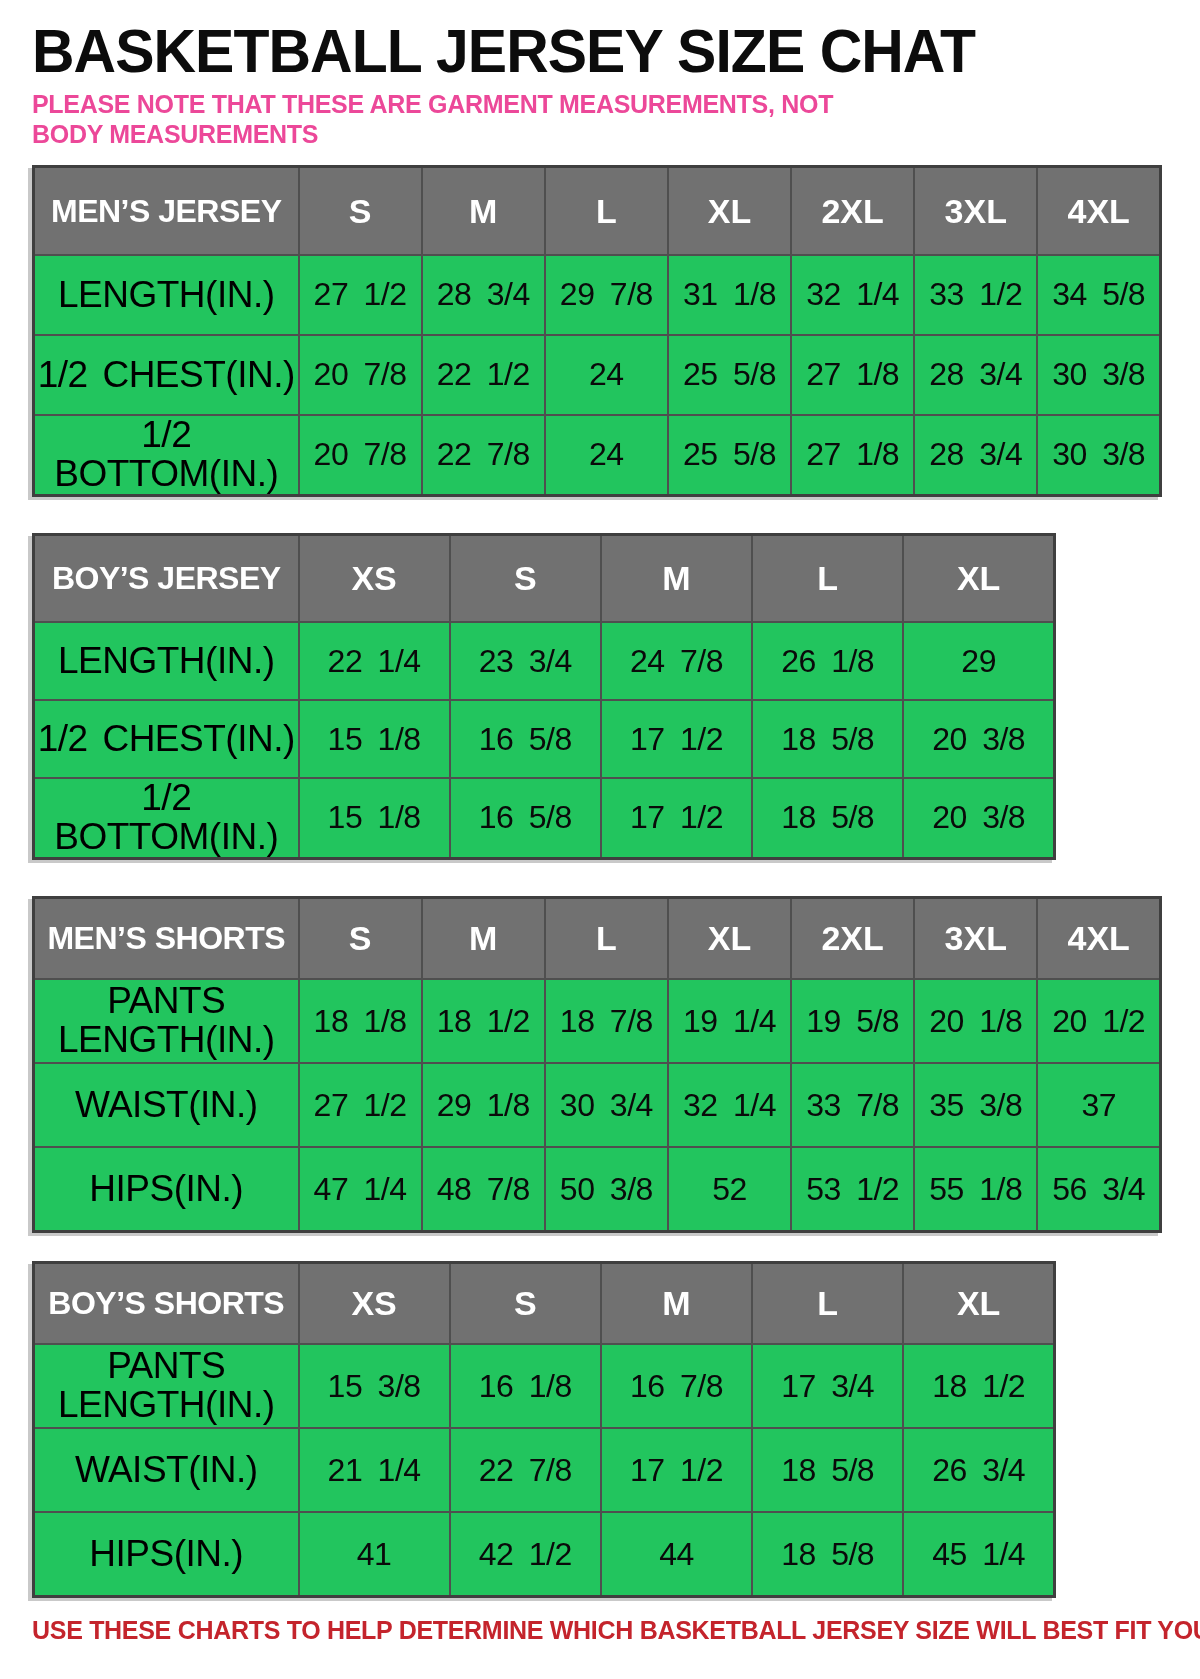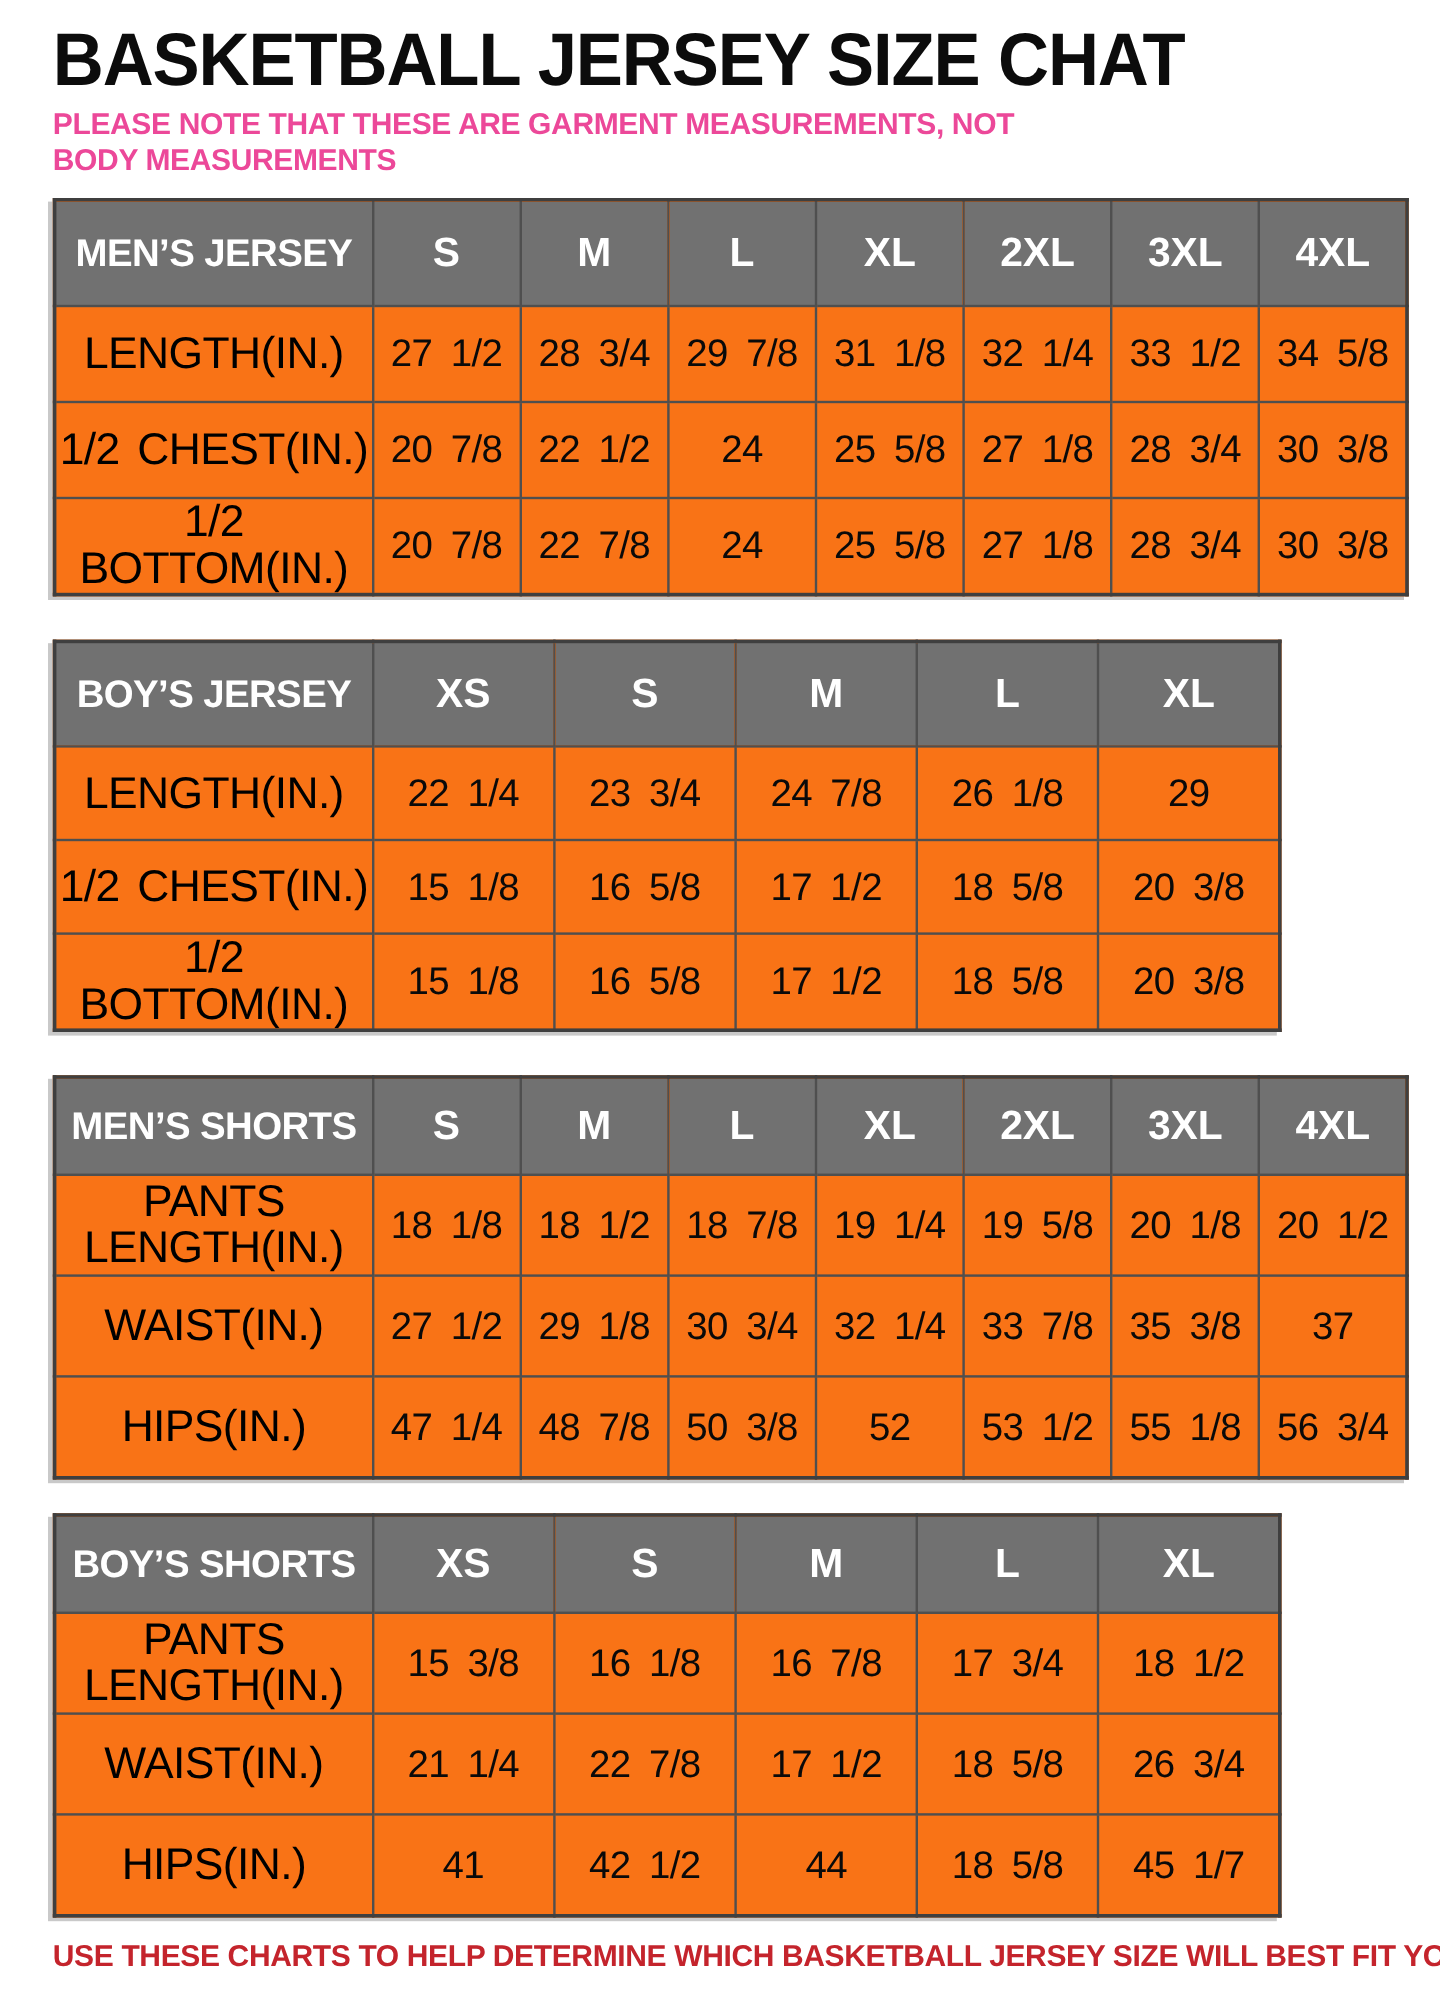--- a/index.html
+++ b/index.html
@@ -3,21 +3,21 @@
 <meta charset="utf-8">
 <style>
   * { box-sizing: border-box; }
   html,body { margin:0; padding:0; }
   body {
     width:1200px; height:1679px;
     background:#ffffff;
     font-family:"Liberation Sans","DejaVu Sans",sans-serif;
     overflow:hidden;
   }
-  .page { padding:16px 0 0 44px; }
+  .page { padding:16px 0 0 32px; }
 
   .title {
     margin:0 0 4px 0;
     color:#0c0c0c;
     font-size:62px;
     font-weight:700;
     letter-spacing:-1px;
     white-space:nowrap;
     transform:scaleX(.95);
     transform-origin:0 50%;
@@ -32,21 +32,21 @@
     letter-spacing:-.3px;
     width:860px;
     line-height:1.2;
   }
 
   table.size-table {
     border-collapse:collapse;
     table-layout:fixed;
     border:3px solid #3f3f3f;
     box-shadow:-4px 3px 0 #c9c9c9;
-    background:#f97316;
+    background:#22c55e;
   }
   .t-wide  { width:1130px; }
   .t-narrow{ width:1024px; }
   col.c-label { width:265px; }
 
   th, td {
     border:2px solid #4f4f4f;
     text-align:center;
     vertical-align:middle;
     padding:0;
@@ -301,20 +301,20 @@
         <td class="value-cell">17 1/2</td>
         <td class="value-cell">18 5/8</td>
         <td class="value-cell">26 3/4</td>
       </tr>
       <tr>
         <td class="row-label">HIPS(IN.)</td>
         <td class="value-cell">41</td>
         <td class="value-cell">42 1/2</td>
         <td class="value-cell">44</td>
         <td class="value-cell">18 5/8</td>
-        <td class="value-cell">45 1/7</td>
+        <td class="value-cell">45 1/4</td>
       </tr>
     </tbody>
   </table>
 
   <div class="footer">USE THESE CHARTS TO HELP DETERMINE WHICH BASKETBALL JERSEY SIZE WILL BEST FIT YOU.</div>
 
 </div>
 
 </body></html>

